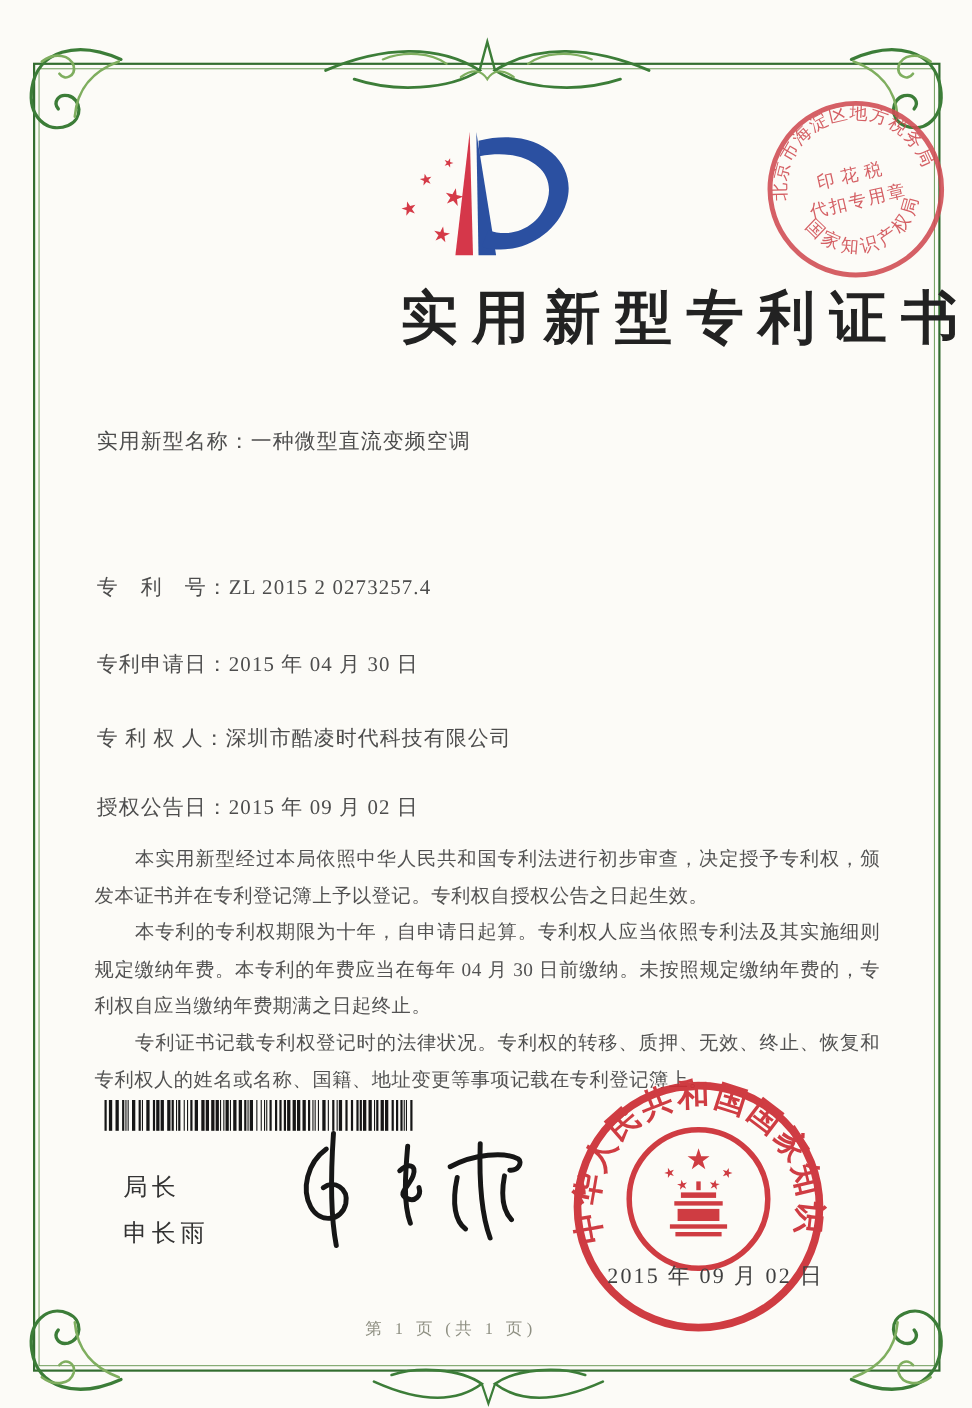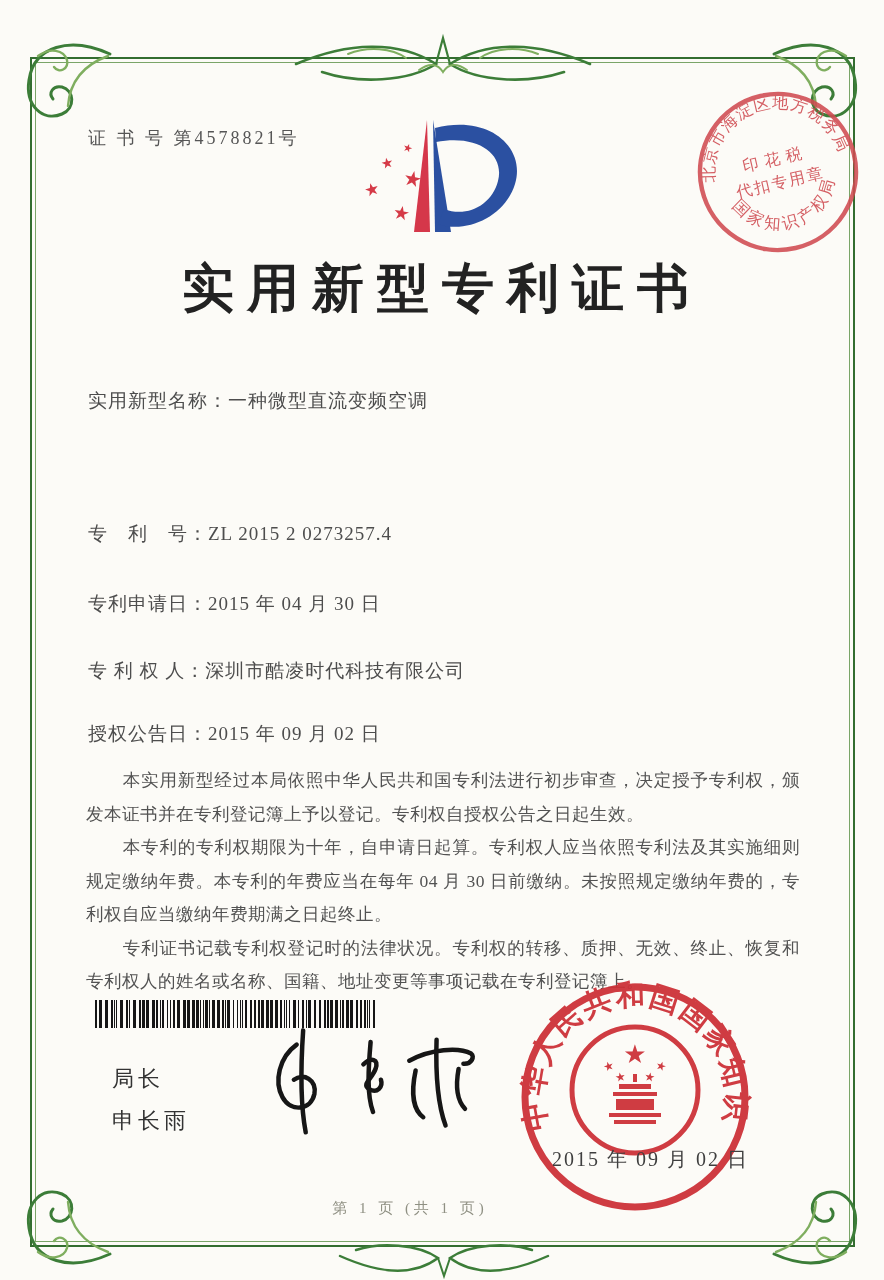--- a/index.html
+++ b/index.html
@@ -17,21 +17,21 @@
   }
   .ornament{position:absolute;pointer-events:none;}
   
   .cert-no{
     position:absolute;left:88px;top:126px;
     font-size:18px;letter-spacing:3px;color:#565656;
   }
   .logo{position:absolute;left:326px;top:112px;width:246px;height:142px;}
   .tax-seal{position:absolute;left:686px;top:80px;width:184px;height:184px;transform:rotate(-13deg);opacity:.88;}
   .title{
-    position:absolute;left:0;top:254px;width:100%;text-align:center;
+    position:absolute;left:0;top:254px;width:100%;text-align:right;
     font-size:52px;font-weight:700;letter-spacing:13px;color:#222;
   }
   
   .field{position:absolute;left:88px;right:70px;font-size:19px;color:#4d4d4d;letter-spacing:1px;white-space:nowrap;}
   .f0{top:388px}.f1{top:451px}.f2{top:521px}.f3{top:591px}.f4{top:658px}.f5{top:721px}
   
   .body-text{position:absolute;left:86px;right:84px;top:764px;}
   .body-text p{
     margin:0;padding:0;text-indent:2.1em;text-align:justify;
     font-size:17.5px;line-height:33.5px;color:#525252;letter-spacing:.5px;
@@ -102,21 +102,20 @@
     </g>
   </svg>
   <svg class="ornament" style="left:334px;bottom:0px" width="220" height="44" viewBox="0 0 220 44">
     <g fill="none" stroke="#3c7d38" stroke-width="2.4" stroke-linecap="round">
       <path d="M6,20 C46,38 80,40 104,22 C84,8 46,6 22,14"></path>
       <path d="M214,20 C174,38 140,40 116,22 C136,8 174,6 198,14"></path>
       <path d="M104,22 L110,40 L116,22" stroke-width="2"></path>
     </g>
   </svg>
 
-  <div class="cert-no">证 书 号 第4578821号</div>
 
   <svg class="logo" viewBox="0 0 246 142">
     <g fill="#d53a47" font-family="'DejaVu Sans',sans-serif">
       <text x="76" y="38" font-size="11" transform="rotate(18 76 38)">★</text>
       <text x="56" y="57" font-size="14" transform="rotate(-12 56 57)">★</text>
       <text x="76" y="72" font-size="21" transform="rotate(12 76 72)">★</text>
       <text x="40" y="85" font-size="17" transform="rotate(-15 40 85)">★</text>
       <text x="66" y="106" font-size="19" transform="rotate(10 66 106)">★</text>
     </g>
     <g>

